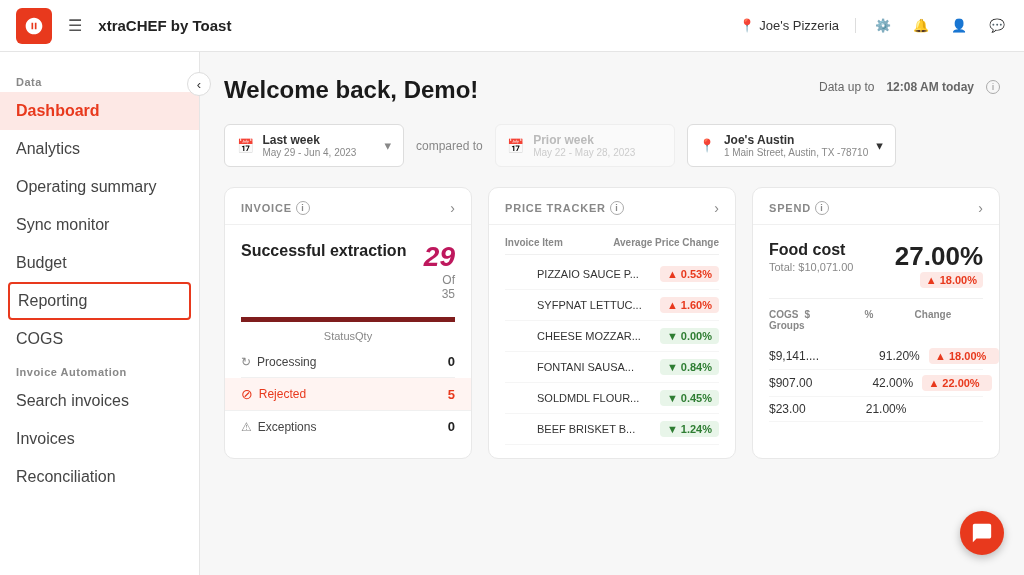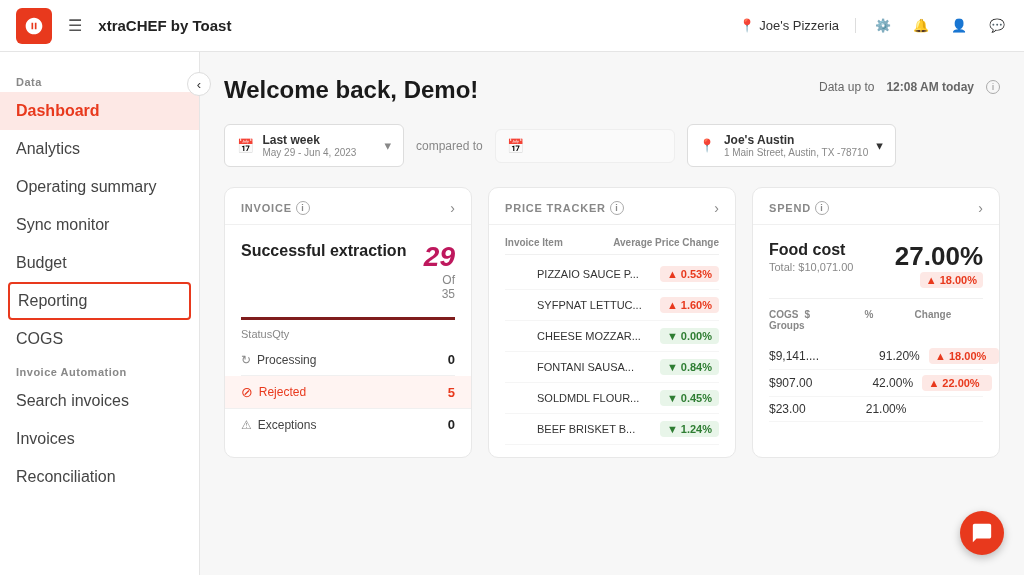--- a/index.html
+++ b/index.html
@@ -155,20 +155,24 @@
         <span class="calendar-icon">📅</span>
         <div class="date-picker-inner">
           <span class="date-picker-label">Last week</span>
           <span class="date-picker-sub">May 29 - Jun 4, 2023</span>
         </div>
         <span class="chevron">▾</span>
       </div>
       <span class="compared-to">compared to</span>
       <div class="date-picker disabled">
         <span class="calendar-icon" style="color:#ccc;">📅</span>
+        <div class="date-picker-inner">
+          <span class="date-picker-label">Prior week</span>
+          <span class="date-picker-sub">May 22 - May 28, 2023</span>
+        </div>
       </div>
       <div class="location-picker">
         <span>📍</span>
         <div class="date-picker-inner">
           <span class="date-picker-label">Joe's Austin</span>
           <span class="date-picker-sub">1 Main Street, Austin, TX -78710</span>
         </div>
         <span class="chevron">▾</span>
       </div>
     </div>
@@ -187,21 +191,21 @@
           <div class="invoice-main">
             <div class="extraction-text">Successful extraction</div>
             <div class="extraction-count">
               <div class="extraction-big">29</div>
               <div class="extraction-of">
                 <span>Of</span><br>
                 <span>35</span>
               </div>
             </div>
           </div>
-          <div style="display:flex;justify-content:flex-start;font-size:11px;color:#888;border-top:3px solid #7f1d1d;padding-top:8px;margin-bottom:4px;">
+          <div style="display:flex;justify-content:center;font-size:11px;color:#888;border-top:5px solid #7f1d1d;padding-top:8px;margin-bottom:4px;">
             <span>Status</span>
             <span>Qty</span>
           </div>
 
           <div class="status-row">
             <span class="status-label">
               <span style="color:#888;">↻</span>
               <span>Processing</span>
             </span>
             <span class="status-qty">0</span>

